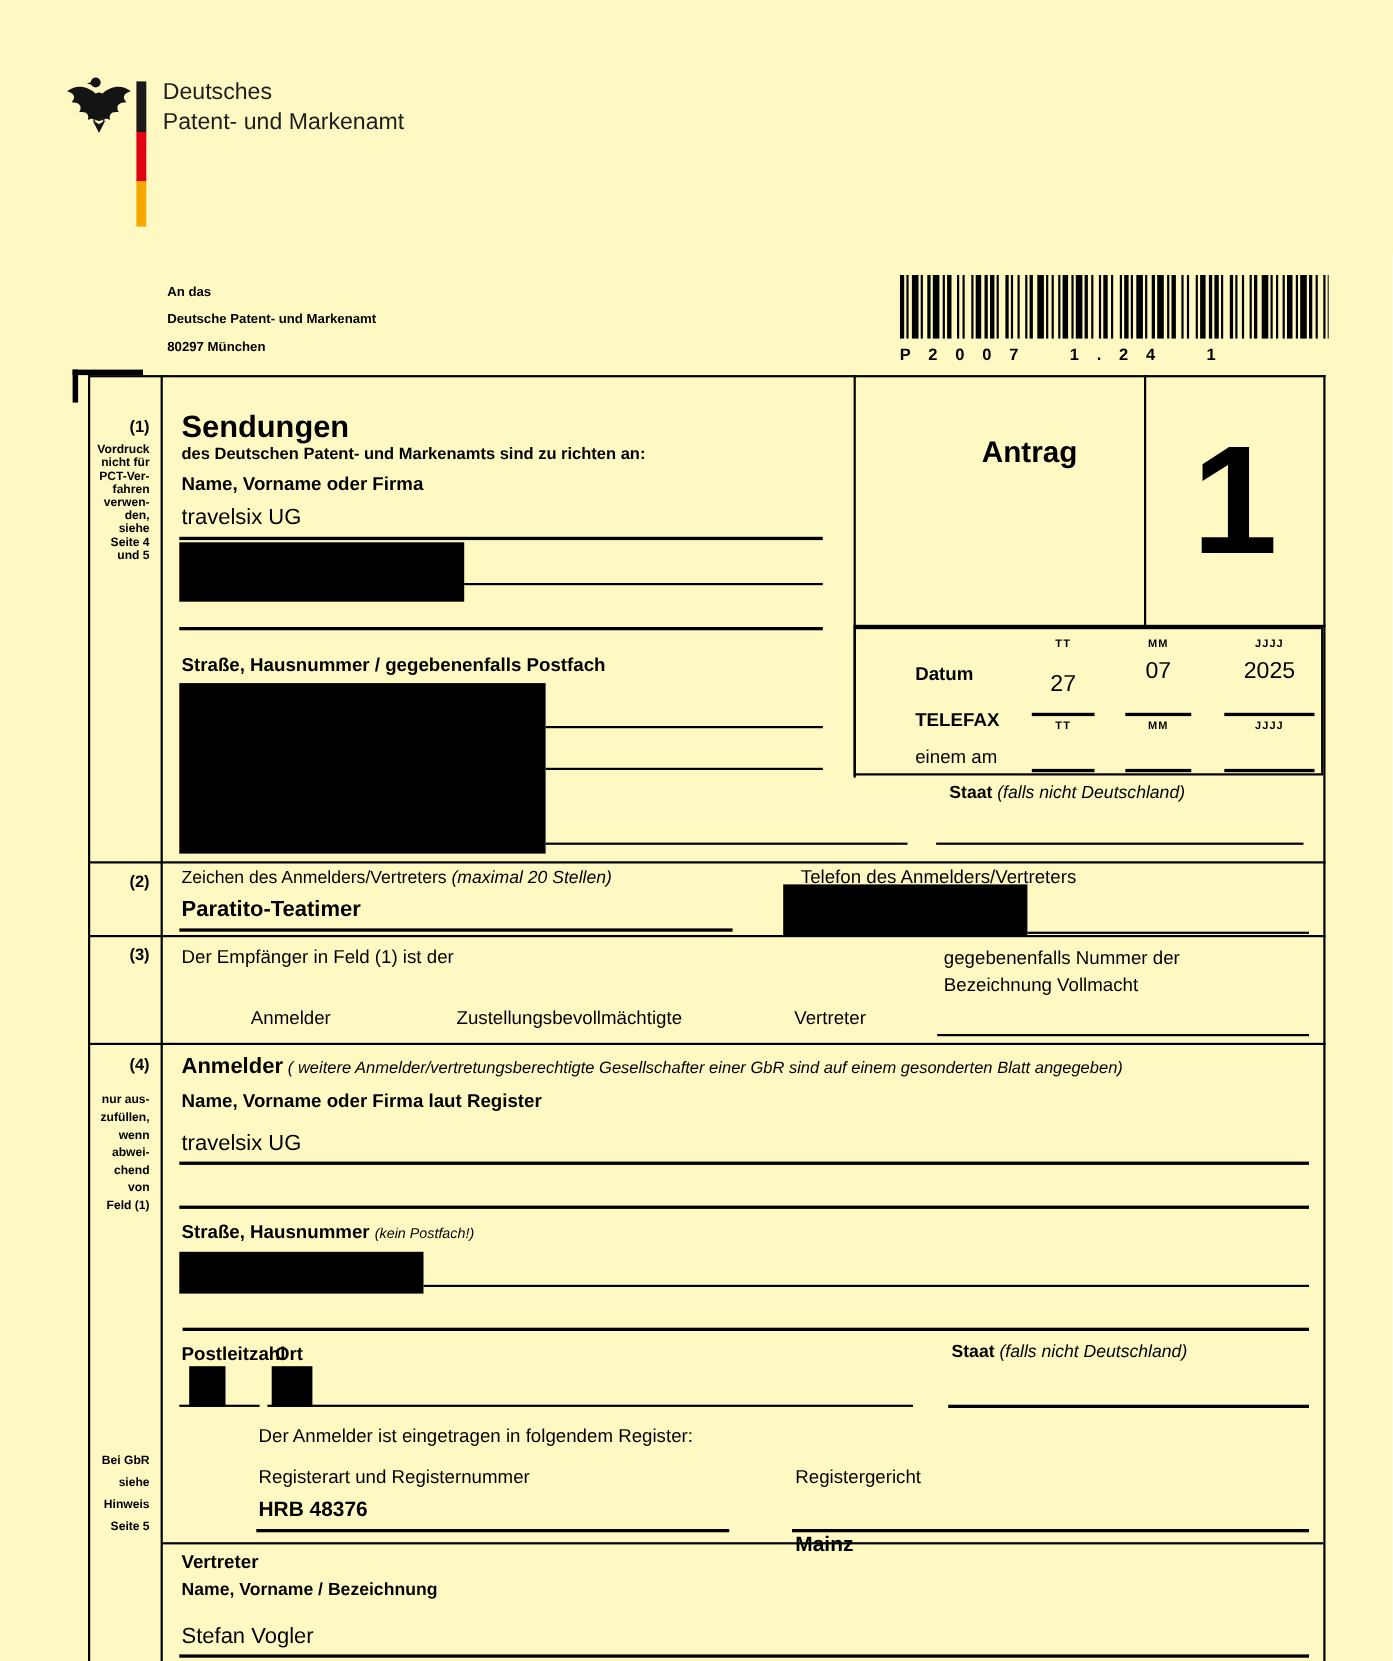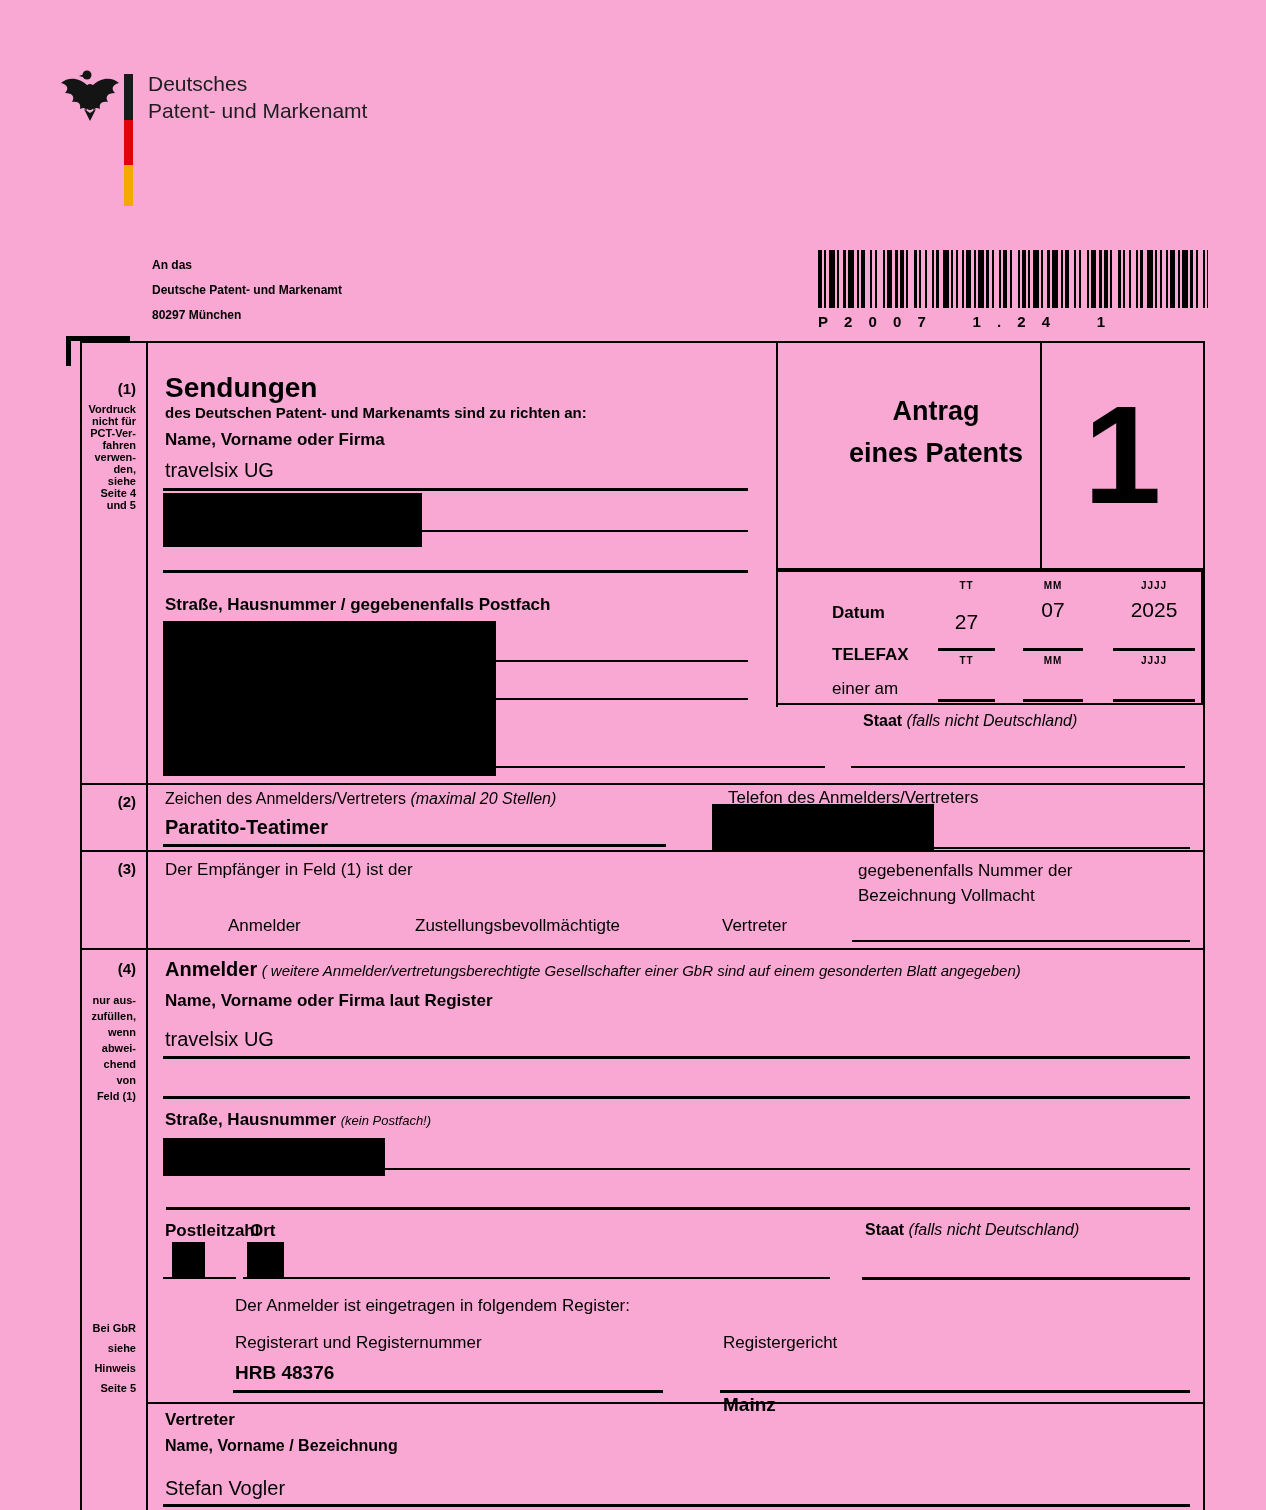--- a/index.html
+++ b/index.html
@@ -1,16 +1,16 @@
 <!DOCTYPE html>
 <html><head>
 <meta charset="utf-8">
 <style>
   html,body{margin:0;padding:0;background:#fff;}
-  #page{position:relative;width:1266px;height:1510px;background:#f9a8d4;
+  #page{position:relative;width:1266px;height:1510px;background:#fef9c3;
         font-family:"Liberation Sans",sans-serif;color:#000;overflow:hidden;}
   .abs{position:absolute;}
   .ln{position:absolute;background:#000;}
   .redact{position:absolute;background:#000;}
   .b{font-weight:bold;}
   .i{font-style:italic;}
   .marginnote{position:absolute;left:82px;width:54px;text-align:right;
               font-size:11px;font-weight:bold;line-height:12px;}
   .mnum{position:absolute;left:82px;width:54px;text-align:right;
         font-size:15px;font-weight:bold;}
@@ -69,42 +69,41 @@
   <div class="ln" style="left:146px;top:341px;width:2px;height:1169px;"></div>
   <div class="ln" style="left:80px;top:783px;width:1125px;height:2px;"></div>
   <div class="ln" style="left:80px;top:850px;width:1125px;height:2px;"></div>
   <div class="ln" style="left:80px;top:948px;width:1125px;height:2px;"></div>
 
   <div class="ln" style="left:776px;top:341px;width:2px;height:366px;"></div>
   <div class="ln" style="left:1040px;top:341px;width:2px;height:229px;"></div>
   <div class="ln" style="left:776px;top:568px;width:429px;height:2px;"></div>
   <div class="abs" style="left:778px;top:390px;width:316px;text-align:center;font-size:27px;font-weight:bold;line-height:42px;">
     <div>Antrag</div>
-    <div>eines Patents</div>
   </div>
   <div class="abs" style="left:1042px;top:341px;width:161px;height:227px;display:flex;align-items:center;justify-content:center;">
     <span style="font-size:140px;font-weight:bold;line-height:1;">1</span>
   </div>
 
   <div class="abs" style="left:776px;top:570px;width:427px;height:135px;border:2px solid #000;box-sizing:border-box;"></div>
   <div class="cell smallhdr" style="left:938px;top:580px;width:57px;">TT</div>
   <div class="cell smallhdr" style="left:1023px;top:580px;width:60px;">MM</div>
   <div class="cell smallhdr" style="left:1113px;top:580px;width:82px;">JJJJ</div>
   <div class="abs b lbl17" style="left:832px;top:603px;">Datum</div>
   <div class="cell dateval" style="left:938px;top:610px;width:57px;">27</div>
   <div class="cell dateval" style="left:1023px;top:598px;width:60px;">07</div>
   <div class="cell dateval" style="left:1113px;top:598px;width:82px;">2025</div>
   <div class="ln" style="left:938px;top:648px;width:57px;height:3px;"></div>
   <div class="ln" style="left:1023px;top:648px;width:60px;height:3px;"></div>
   <div class="ln" style="left:1113px;top:648px;width:82px;height:3px;"></div>
   <div class="abs b lbl17" style="left:832px;top:645px;">TELEFAX</div>
   <div class="cell smallhdr" style="left:938px;top:655px;width:57px;">TT</div>
   <div class="cell smallhdr" style="left:1023px;top:655px;width:60px;">MM</div>
   <div class="cell smallhdr" style="left:1113px;top:655px;width:82px;">JJJJ</div>
-  <div class="abs lbl17" style="left:832px;top:679px;">einer am</div>
+  <div class="abs lbl17" style="left:832px;top:679px;">einem am</div>
   <div class="ln" style="left:938px;top:699px;width:57px;height:3px;"></div>
   <div class="ln" style="left:1023px;top:699px;width:60px;height:3px;"></div>
   <div class="ln" style="left:1113px;top:699px;width:82px;height:3px;"></div>
 
   <div class="abs" style="left:863px;top:712px;font-size:16px;">
     <span class="b">Staat</span>
     <span class="i">(falls nicht Deutschland)</span>
   </div>
   <div class="ln" style="left:851px;top:766px;width:334px;height:2px;"></div>
 

